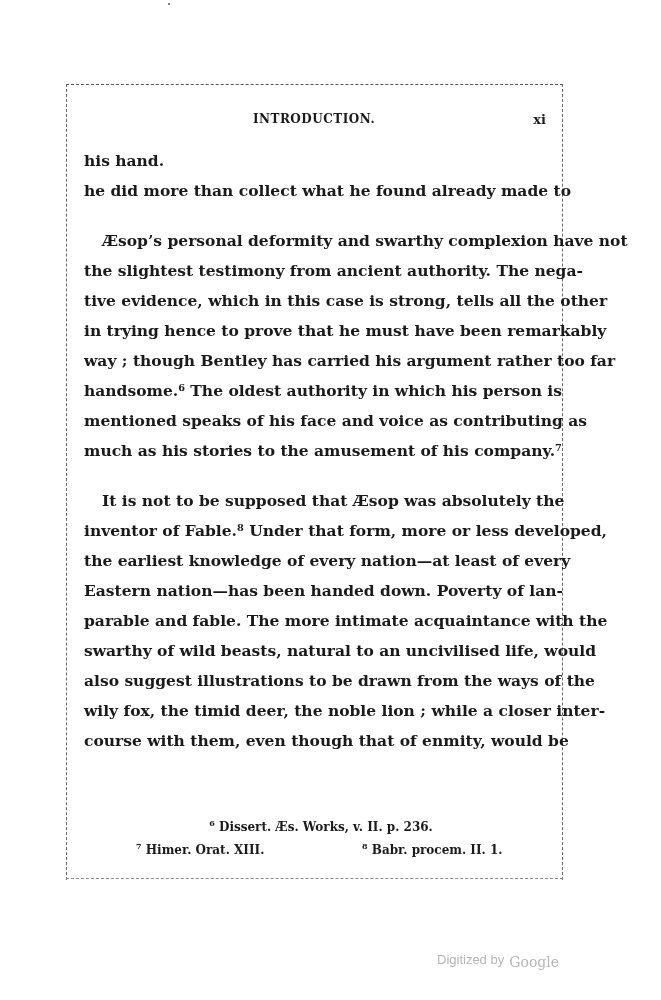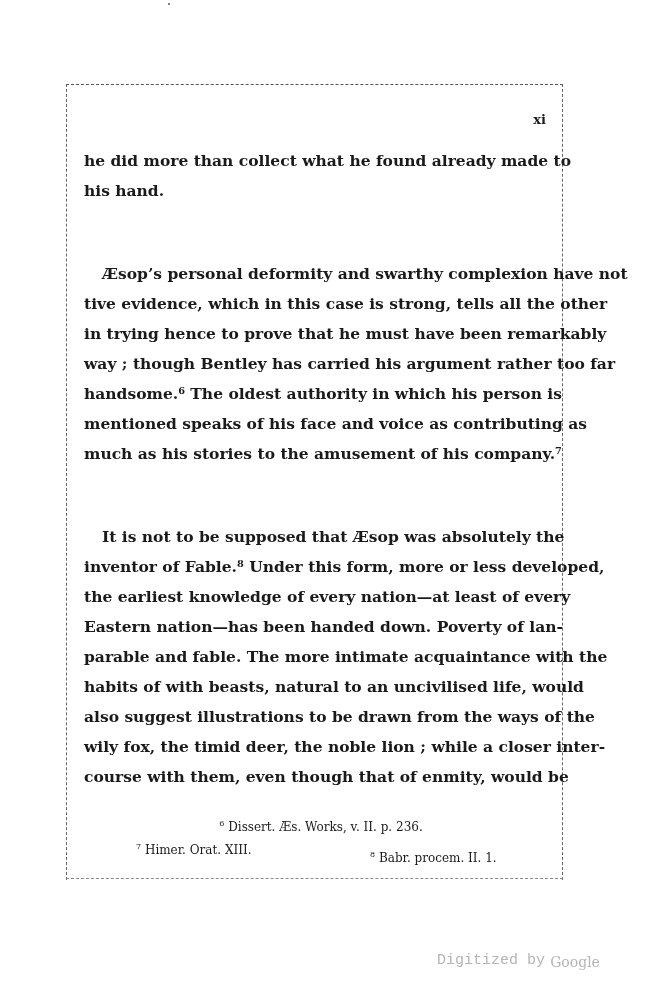--- a/index.html
+++ b/index.html
@@ -9,67 +9,69 @@
   .frame-right { position:absolute; left:562px; top:84px; width:0; height:796px; border-left:1px dashed #666; }
   .frame-bottom { position:absolute; left:66px; top:878px; width:497px; height:0; border-top:1px dashed #888; }
   .dot { position:absolute; left:168px; top:3px; width:2px; height:2px; background:#555; border-radius:1px; }
   .header { position:absolute; top:112px; left:84px; width:460px; height:18px; }
   .running { position:absolute; left:0; right:0; text-align:center; font-size:12px; font-weight:bold; letter-spacing:0.5px; }
   .pageno { position:absolute; right:-2px; font-size:13px; font-weight:bold; }
   .body { position:absolute; left:84px; top:146px; width:460px; font-size:15.5px; font-weight:bold; line-height:30px; }
   .line { display:block; text-align:justify; text-align-last:justify; white-space:nowrap; height:30px; overflow:visible; }
   .line.last { text-align-last:left; }
   .gap { height:20px; }
-  .line.indent { padding-left:18px;margin-top:33px; }
-  .fn { position:absolute; left:84px; top:814px; width:460px; font-size:12px; font-weight:normal; line-height:19px; }
+  .line.indent { padding-left:18px; }
+  .fn { position:absolute; left:84px; top:814px; width:460px; font-size:12px; font-weight:bold; line-height:19px; }
   .fn-row1 { text-align:center; padding-left:14px; }
   .fn-row2 { position:relative; height:19px; }
   .fn-a { position:absolute; left:52px; }
-  .fn-b { position:absolute; left:286px;margin-top:8px; }
+  .fn-b { position:absolute; left:278px; }
   sup { font-size:8px; vertical-align:5px; }
   .google { position:absolute; left:437px; top:952px; color:#b5b5b5; }
-  .dig { font-family:Liberation Mono, monospace; font-size:15px; vertical-align:3px; }
+  .dig { font-family:Liberation Sans, sans-serif; font-size:13px; vertical-align:3px; }
   .glogo { font-family:"DejaVu Serif", serif; font-size:14px; }
 </style>
 </head>
 <body>
 
 <div class="dot"></div>
 <div class="frame-top"></div>
 <div class="frame-left"></div>
 <div class="frame-right"></div>
 <div class="frame-bottom"></div>
 
 <div class="header">
+  <span class="running">INTRODUCTION.</span>
   <span class="pageno">xi</span>
 </div>
 
 <div class="body">
   <div>
+    <span class="line last">his hand.</span>
     <span class="line">he did more than collect what he found already made to</span>
-    <span class="line last">his hand.</span>
   </div>
   <div class="gap"></div>
   <div>
     <span class="line indent">Æsop’s personal deformity and swarthy complexion have not</span>
+    <span class="line">the slightest testimony from ancient authority.  The nega-</span>
     <span class="line">tive evidence, which in this case is strong, tells all the other</span>
     <span class="line">in trying hence to prove that he must have been remarkably</span>
     <span class="line">way ;  though Bentley has carried his argument rather too far</span>
     <span class="line">handsome.⁶  The oldest authority in which his person is</span>
     <span class="line">mentioned speaks of his face and voice as contributing as</span>
     <span class="line last">much as his stories to the amusement of his company.⁷</span>
   </div>
   <div class="gap"></div>
   <div>
     <span class="line indent">It is not to be supposed that Æsop was absolutely the</span>
-    <span class="line">inventor of Fable.⁸  Under this form, more or less developed,</span>
+    <span class="line">inventor of Fable.⁸  Under that form, more or less developed,</span>
     <span class="line">the earliest knowledge of every nation—at least of every</span>
     <span class="line">Eastern nation—has been handed down.  Poverty of lan-</span>
     <span class="line">parable and fable.  The more intimate acquaintance with the</span>
-    <span class="line">habits of with beasts, natural to an uncivilised life, would</span>
+    <span class="line">swarthy of wild beasts, natural to an uncivilised life, would</span>
     <span class="line">also suggest illustrations to be drawn from the ways of the</span>
     <span class="line">wily fox, the timid deer, the noble lion ;  while a closer inter-</span>
     <span class="line">course with them, even though that of enmity, would be</span>
   </div>
 </div>
 
 <div class="fn">
   <div class="fn-row1">
     <sup>6</sup>
     <span>Dissert. Æs. Works, v. II. p. 236.</span>

